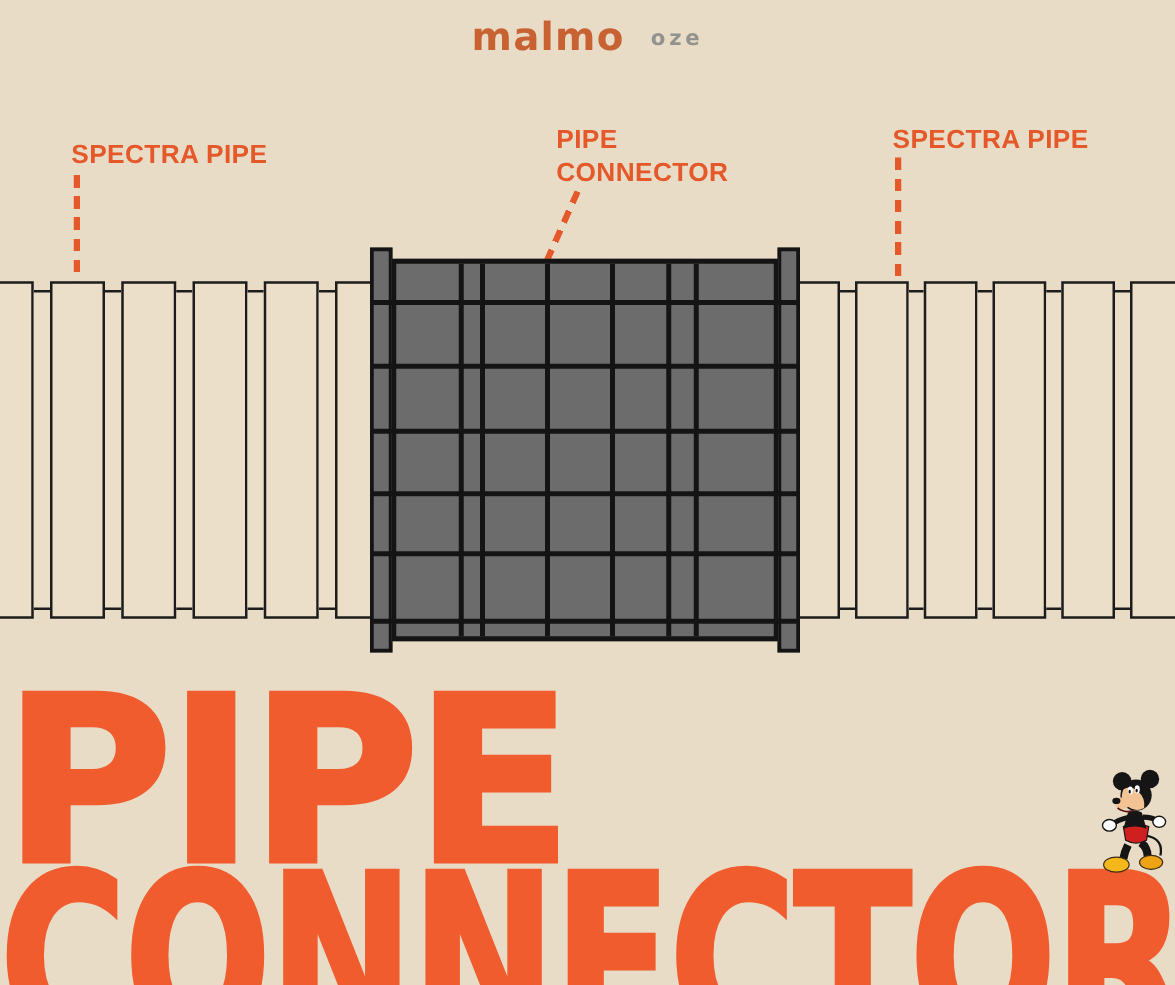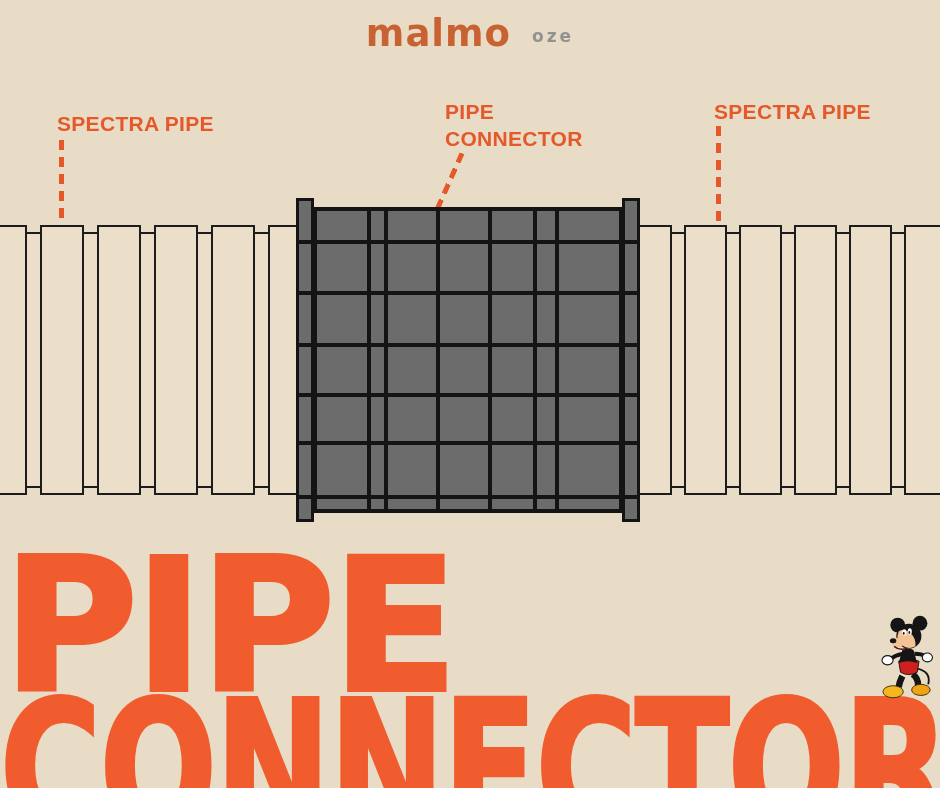--- a/index.html
+++ b/index.html
@@ -11,21 +11,21 @@
   html,body{margin:0;padding:0;}
   .canvas{
     position:relative; width:940px; height:788px; overflow:hidden;
     background:var(--bg);
     font-family:"Liberation Sans", sans-serif;
   }
   
   .logo{position:absolute; left:0; right:0; top:12px; text-align:center; white-space:nowrap;}
   .logo .brand{
     font-family:"DejaVu Sans", sans-serif; font-weight:bold;
-    font-size:37px; color:var(--brand); letter-spacing:1px; text-transform:lowercase;
+    font-size:31px; color:var(--brand); letter-spacing:1px; text-transform:lowercase;
   }
   .logo .suffix{
     font-family:"DejaVu Sans", sans-serif; font-weight:bold;
     font-size:17px; color:var(--brand2); letter-spacing:3px; text-transform:lowercase;
     margin-left:21px; vertical-align:4px;
   }
   
   .callout{
     position:absolute; color:var(--label); font-weight:bold; font-size:21px;
     letter-spacing:.3px; line-height:27px; white-space:nowrap;

